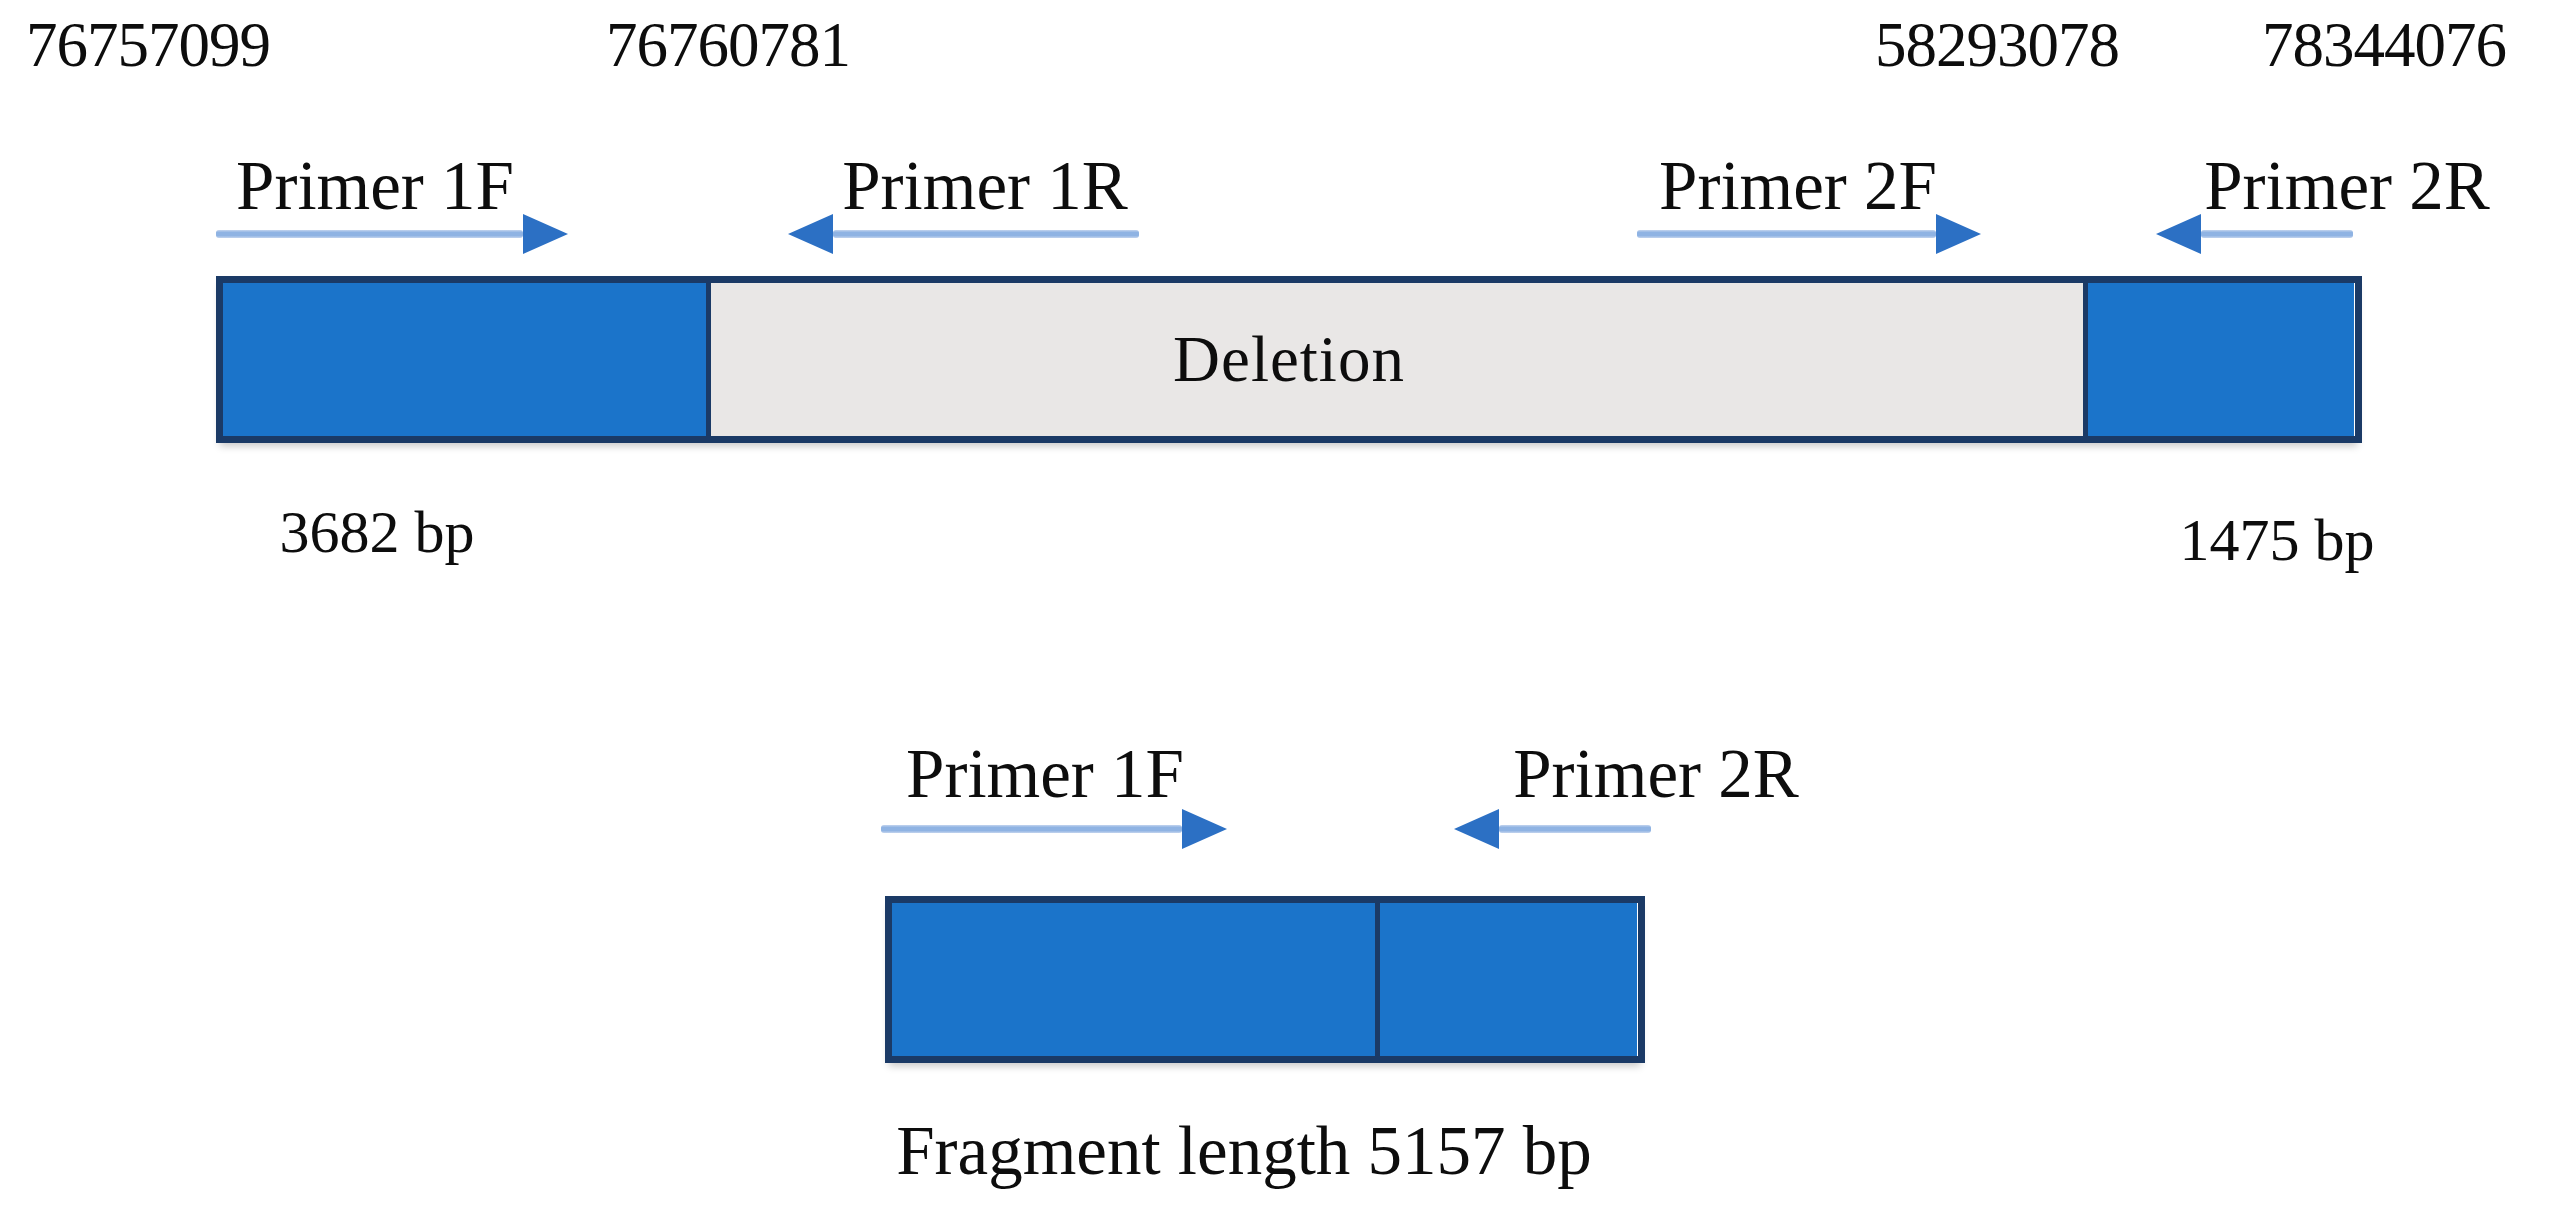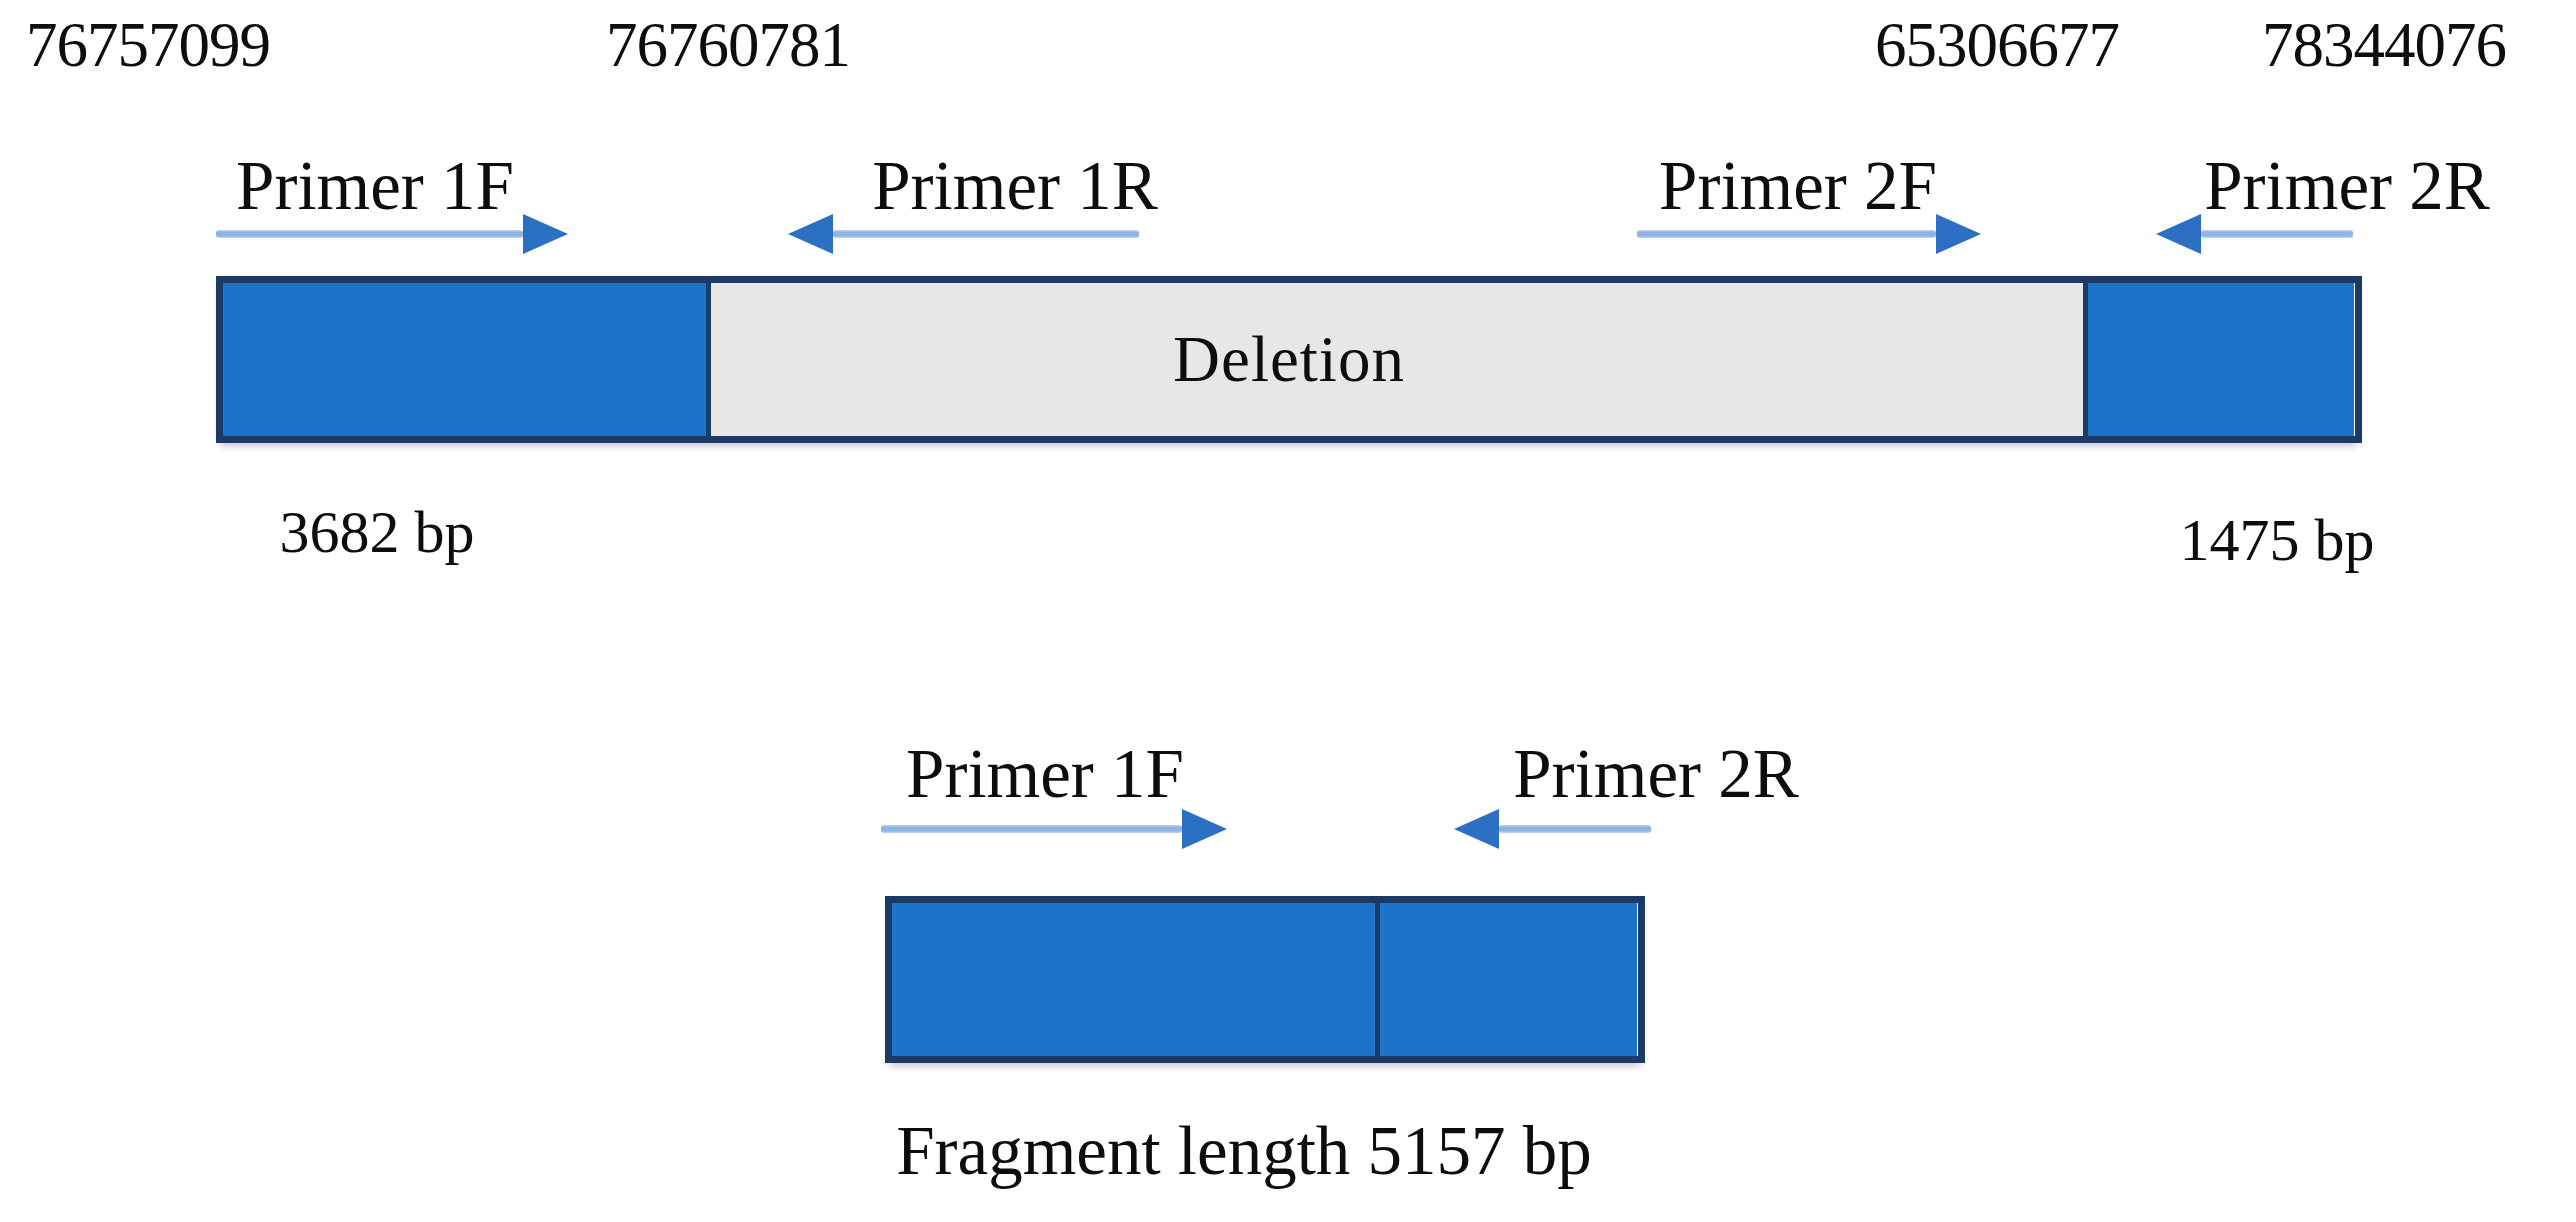--- a/index.html
+++ b/index.html
@@ -32,25 +32,25 @@
     border-right:5.8px solid var(--bar-border,#1b3a66);}
   .seg.divided{border-left:5.8px solid var(--bar-border,#1b3a66);}
 </style>
 </head>
 <body>
 
 <div id="stage">
 
   <div class="txt coord" style="left:26px;top:13.5px;">76757099</div>
   <div class="txt coord" style="left:606px;top:13.5px;">76760781</div>
-  <div class="txt coord" style="left:1875px;top:13.5px;">65306677</div>
+  <div class="txt coord" style="left:1875px;top:13.5px;">58293078</div>
   <div class="txt coord" style="left:2262px;top:13.5px;">78344076</div>
 
   <div class="txt primer-label" style="left:375px;top:152px;">Primer 1F</div>
-  <div class="txt primer-label" style="left:1015px;top:152px;">Primer 1R</div>
+  <div class="txt primer-label" style="left:985px;top:152px;">Primer 1R</div>
   <div class="txt primer-label" style="left:1798px;top:152px;">Primer 2F</div>
   <div class="txt primer-label" style="left:2347px;top:152px;">Primer 2R</div>
 
   <div class="arrow dir-right" style="left:216px;top:213px;width:352px;">
     <span class="shaft"></span>
     <span class="head"></span>
   </div>
   <div class="arrow dir-left" style="left:788px;top:213px;width:351px;">
     <span class="head"></span>
     <span class="shaft"></span>

